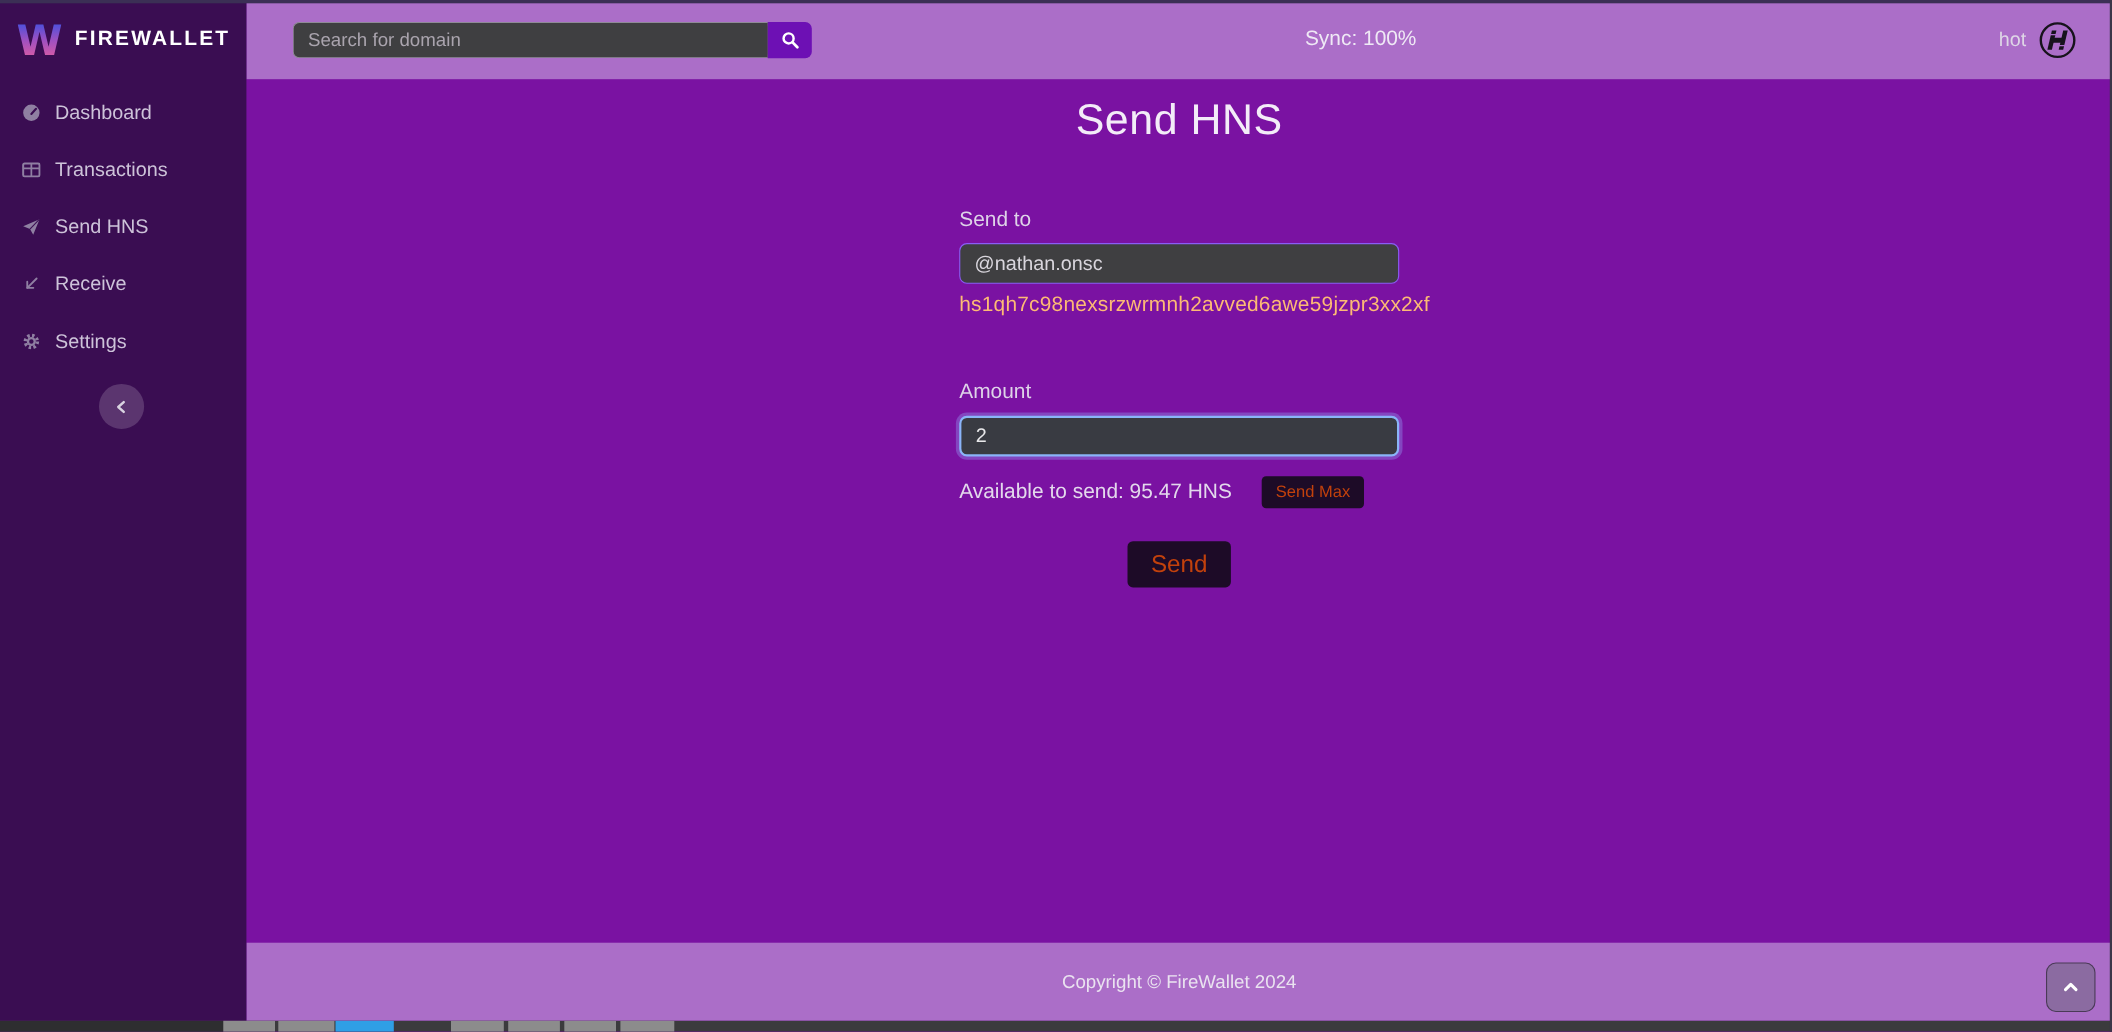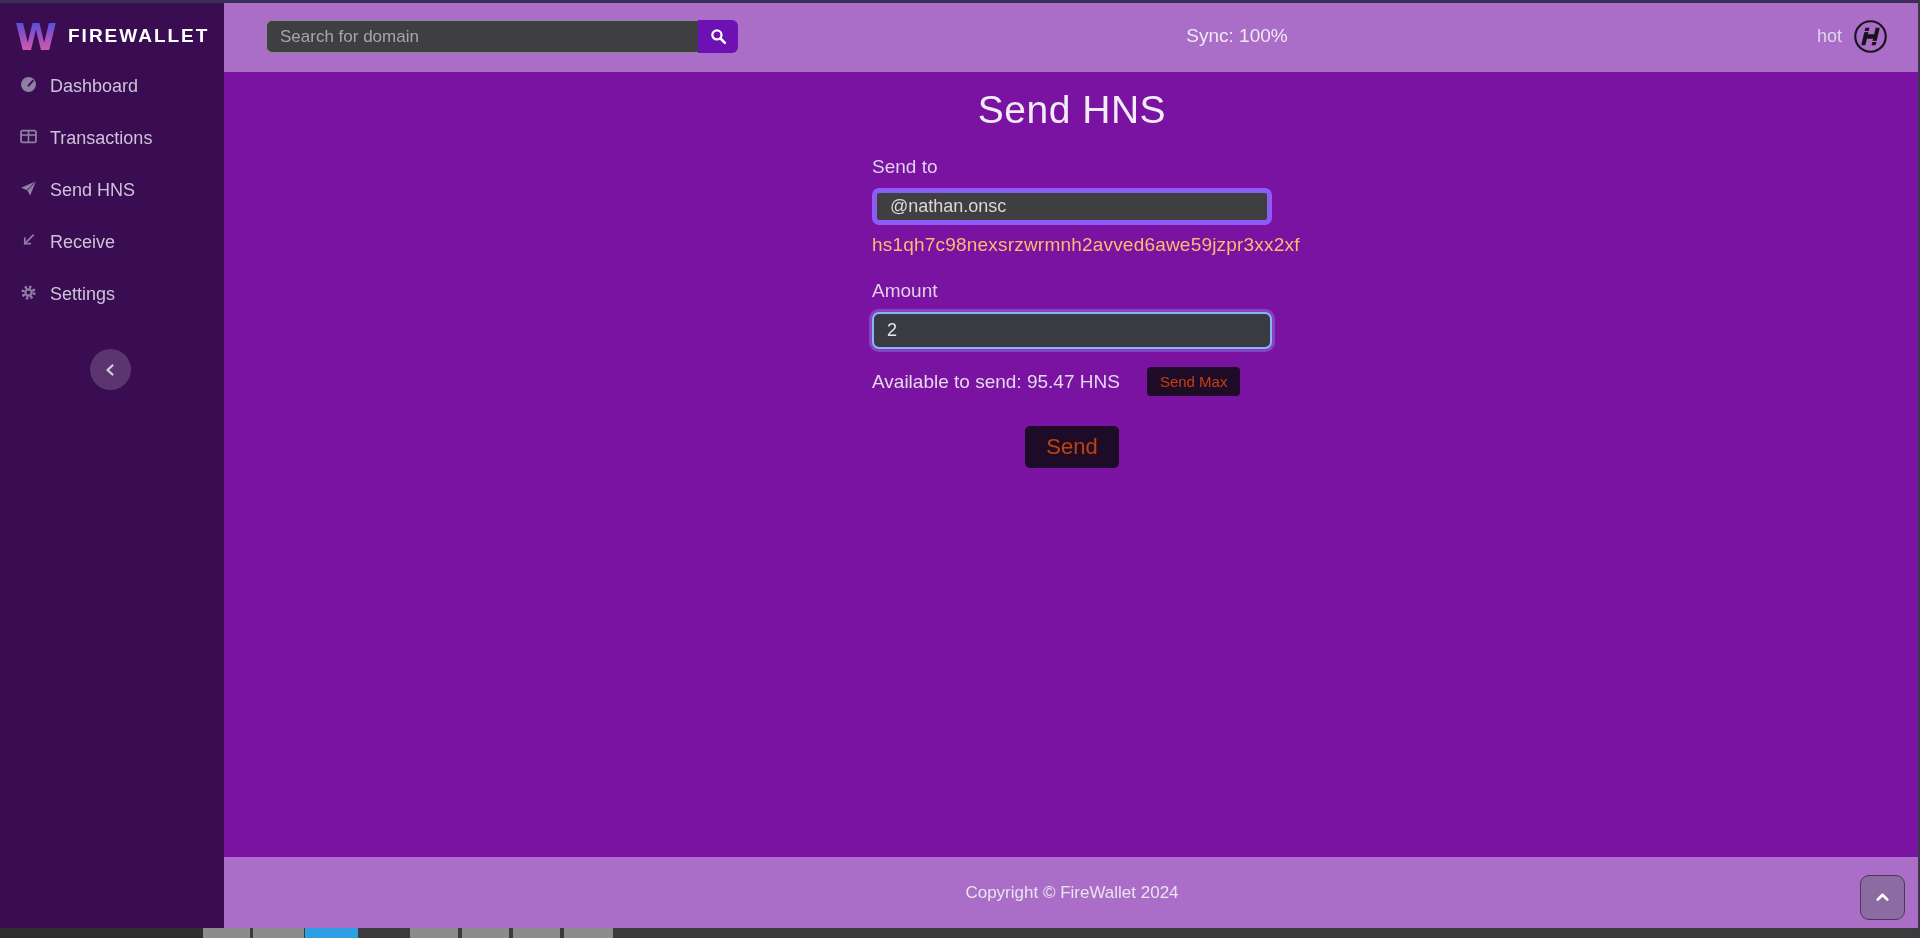--- a/index.html
+++ b/index.html
@@ -27,21 +27,21 @@
 
   
   .sidebar{
     position:absolute;left:0;top:0;bottom:10px;width:224px;
     background:var(--sidebar-bg);z-index:10;
   }
   .brand{height:72px;display:flex;align-items:center;padding-left:16px;gap:12px;}
   .brand-name{color:#ffffff;font-size:19px;font-weight:bold;letter-spacing:2px;}
   .nav{margin-top:4px;}
   .nav-item{
-    height:52px;display:flex;align-items:flex-start;gap:13px;
+    height:52px;display:flex;align-items:center;gap:13px;
     padding-left:20px;cursor:pointer;color:#cdc3d9;font-size:18px;
   }
   .nav-item .nicon{width:17px;height:17px;display:inline-flex;color:#8f7fa2;flex:0 0 17px;}
   .collapse-btn{
     position:absolute;left:90px;top:349px;width:41px;height:41px;border-radius:50%;
     background:rgba(255,255,255,0.17);display:flex;align-items:center;justify-content:center;
     cursor:pointer;
   }
 
   
@@ -75,25 +75,25 @@
   
   .main{
     position:absolute;left:224px;right:0;top:72px;bottom:81px;
     background:var(--main-bg);
   }
   .content{width:400px;margin:0 auto;}
   .page-title{
     margin-top:16px;text-align:center;color:#f3ecf8;
     font-size:39px;font-weight:500;letter-spacing:0.5px;
   }
-  .field-label{margin-top:24px;color:#ded3e8;font-size:19px;}
+  .field-label{margin-top:57px;color:#ded3e8;font-size:19px;}
   .field-label.amount{}
   .text-input{
     margin-top:10px;width:400px;height:37px;background:var(--input-bg);
-    border:5px solid #8b5cf6;border-radius:7px;color:#d9d6dd;font-size:18px;
+    border:1px solid #8b5cf6;border-radius:7px;color:#d9d6dd;font-size:18px;
     padding:0 13px;outline:none;display:block;
     font-family:"Liberation Sans",sans-serif;
   }
   .text-input.focused{
     background:#393b42;
     border:2px solid var(--focus-ring);
     box-shadow:0 0 0 3px rgba(150,170,250,0.35);
     color:#e8e8ea;
   }
   .resolved-address{margin-top:9px;color:#fdba74;font-size:19px;letter-spacing:0.2px;}

